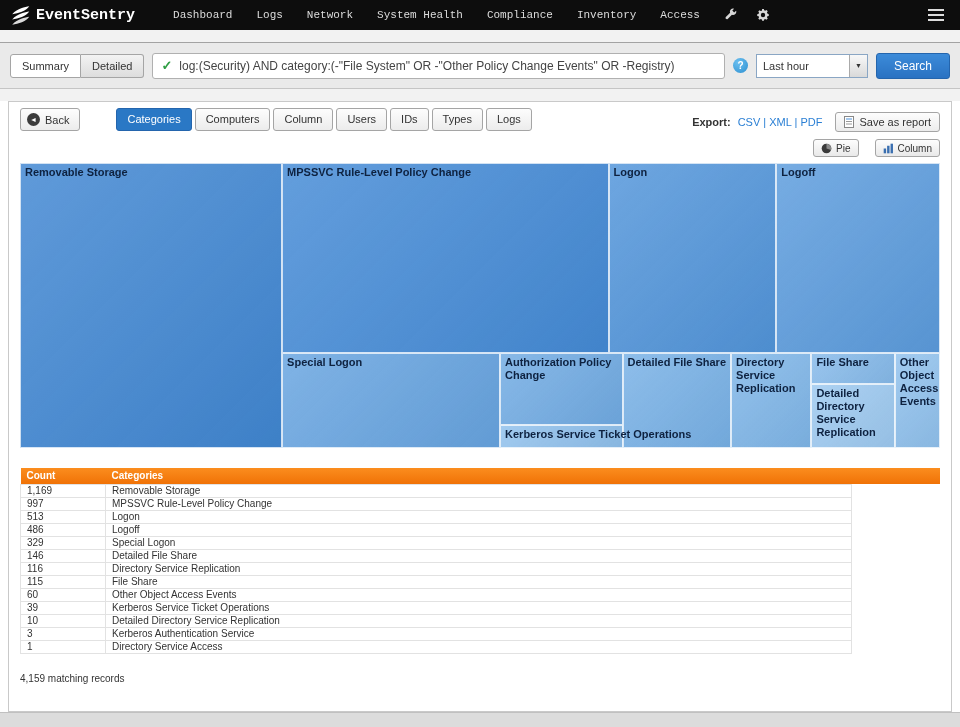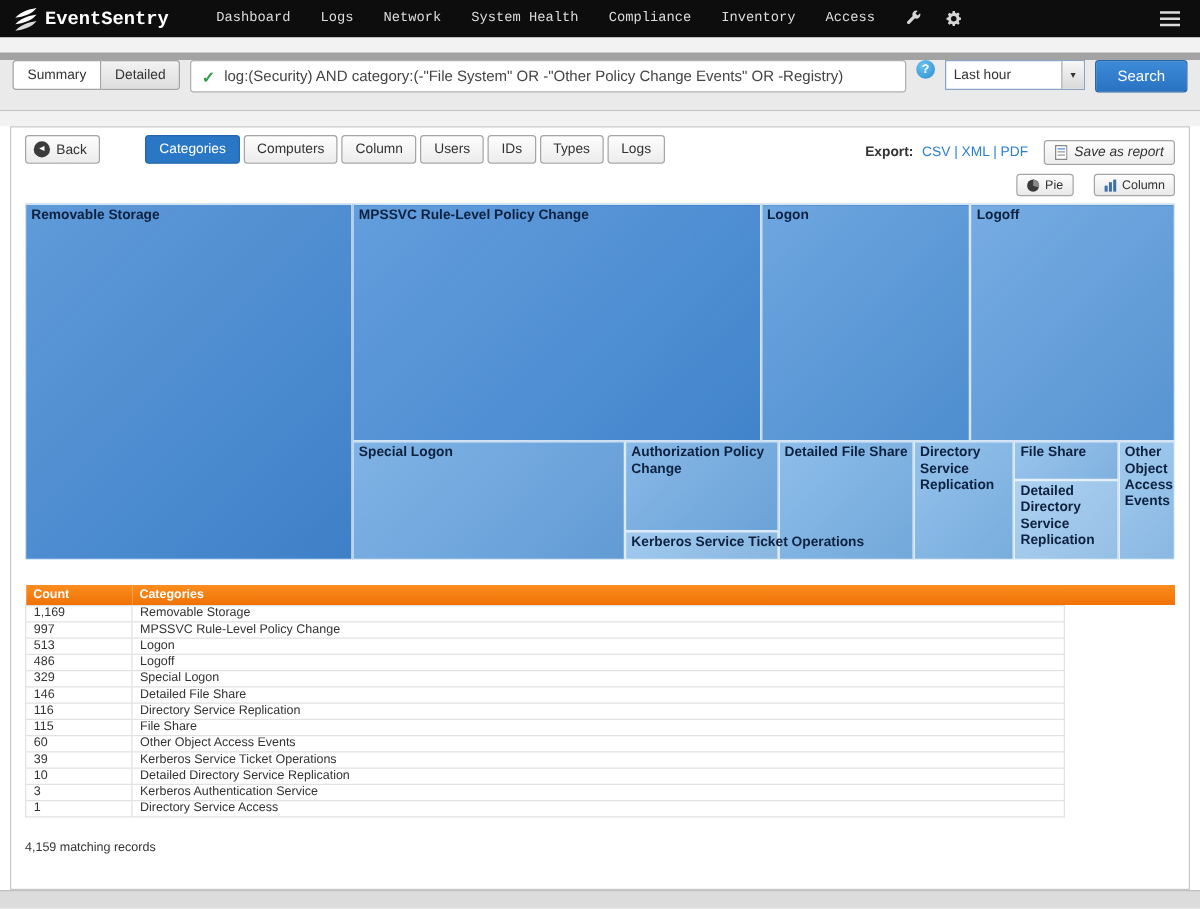--- a/index.html
+++ b/index.html
@@ -11,21 +11,21 @@
   .brand{display:flex;align-items:center;gap:5px;color:#fff;font-size:15px;font-weight:bold;cursor:pointer;}
   .nav-items{display:flex;margin-left:26px;}
   .nav-item{color:#dcdcdc;font-size:11px;padding:0 12px;line-height:30px;cursor:pointer;white-space:nowrap;}
   .nav-tools{display:flex;align-items:center;gap:18px;margin-left:12px;}
   .nav-tools .tool{cursor:pointer;display:flex;align-items:center;}
   .hamburger{margin-left:auto;display:flex;flex-direction:column;gap:3px;padding:4px 6px;cursor:pointer;}
   .hamburger span{width:16px;height:2px;background:#ddd;display:block;}
 
   
   .band{height:12px;background:#f2f2f2;}
-  .search-panel{height:47px;background:#eaeaea;border-top:6px solid #a3a3a3;border-bottom:1px solid #c5c5c5;display:flex;align-items:flex-start;padding:0 10px;gap:8px;}
+  .search-panel{height:47px;background:#eaeaea;border-top:1px solid #a3a3a3;border-bottom:1px solid #c5c5c5;display:flex;align-items:center;padding:0 10px;gap:8px;}
   .seg{display:flex;}
   .seg-btn{font-size:11px;color:#333;background:linear-gradient(#fdfdfd,#ececec);border:1px solid #a5a5a5;padding:5px 11px;cursor:pointer;}
   .seg-btn.active{background:#fff;}
   .seg-btn.first{border-radius:3px 0 0 3px;}
   .seg-btn.last{border-radius:0 3px 3px 0;border-left:none;background:linear-gradient(#f3f3f3,#dddddd);}
   .query-box{flex:1;display:flex;align-items:center;background:#fff;border:1px solid #b0b0b0;border-radius:3px;height:26px;padding:0 8px;gap:7px;}
   .check-icon{color:#2f9e44;font-weight:bold;font-size:13px;}
   .query-input{flex:1;border:none;outline:none;font-size:12px;color:#444;font-family:inherit;background:transparent;}
   .help-icon{width:15px;height:15px;border-radius:50%;background:radial-gradient(circle at 35% 30%,#6cc0f0,#2d8fd0);color:#fff;font-size:10px;font-weight:bold;text-align:center;line-height:15px;cursor:pointer;flex:0 0 auto;}
   .fake-select{width:112px;height:24px;background:#fff;border:1px solid #8aa6c4;display:flex;align-items:center;cursor:pointer;}
@@ -38,21 +38,21 @@
   .toolbar{display:flex;align-items:flex-end;gap:28px;}
   .back-btn{display:flex;align-items:center;gap:5px;background:linear-gradient(#fdfdfd,#ececec);border:1px solid #a5a5a5;border-radius:3px;font-size:11px;color:#333;padding:0 10px 0 6px;cursor:pointer;height:23px;margin-right:8px;}
   .back-circle{width:13px;height:13px;border-radius:50%;background:#3b3b3b;color:#fff;font-size:7px;line-height:13px;text-align:center;}
   .tabs{display:flex;gap:3px;}
   .tab{font-size:11px;color:#333;background:linear-gradient(#fdfdfd,#ececec);border:1px solid #a5a5a5;border-radius:3px;padding:0 10px;cursor:pointer;height:23px;line-height:21px;}
   .tab.active{background:#2a78c5;color:#fff;border-color:#2465ad;}
   .export-area{position:absolute;top:10px;right:11px;display:flex;align-items:center;gap:7px;font-size:11px;}
   .export-label{font-weight:bold;color:#333;}
   .export-link{color:#2a7fd4;cursor:pointer;}
   .sep{color:#2a7fd4;}
-  .save-btn{display:flex;align-items:center;gap:5px;background:linear-gradient(#fdfdfd,#ececec);border:1px solid #a5a5a5;border-radius:3px;font-size:11px;color:#333;padding:3px 8px;cursor:pointer;margin-left:6px;font-style:italic;}
+  .save-btn{display:flex;align-items:center;gap:5px;background:linear-gradient(#fdfdfd,#ececec);border:1px solid #a5a5a5;border-radius:3px;font-size:11px;color:#333;padding:3px 8px;cursor:pointer;margin-left:6px;}
   .chart-btns{display:flex;justify-content:flex-end;gap:16px;margin-top:8px;}
   .chart-btn{display:flex;align-items:center;gap:4px;background:linear-gradient(#fdfdfd,#e9e9e9);border:1px solid #a5a5a5;border-radius:3px;font-size:10px;color:#333;padding:2px 7px;cursor:pointer;height:18px;}
 
   
   .treemap{position:relative;width:100%;height:285px;margin-top:6px;}
   .tile{position:absolute;border:1px solid rgba(255,255,255,.75);cursor:pointer;}
   .tile-label{display:block;padding:2px 4px;font-size:11px;font-weight:bold;color:#0e2240;line-height:1.18;}
   .tile.nowrap{z-index:2;}
   .tile.nowrap .tile-label{white-space:nowrap;}
 

